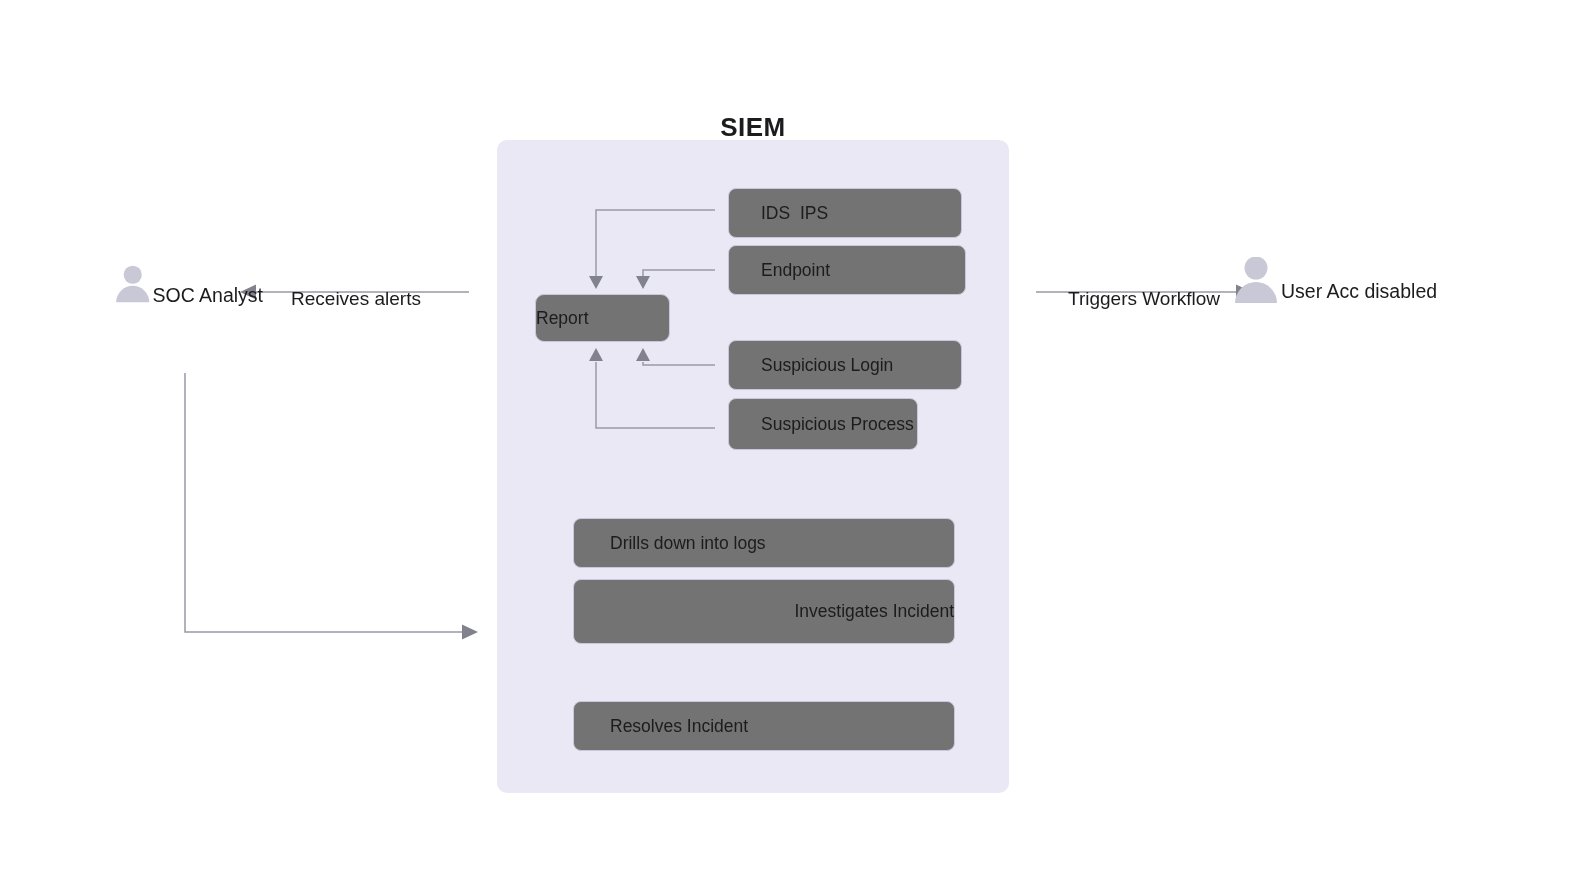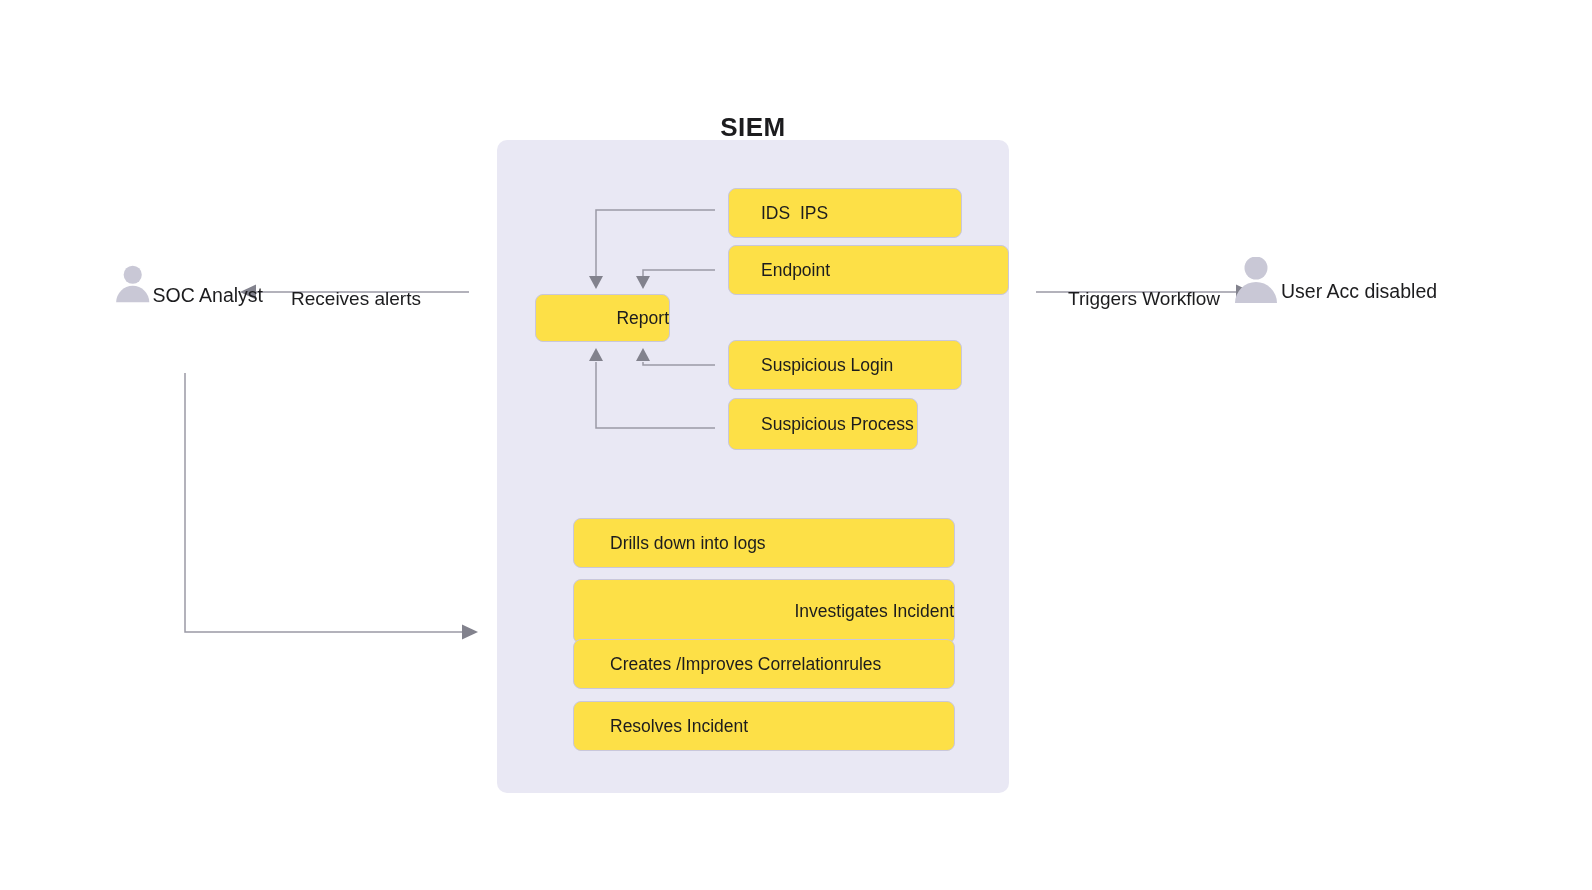--- a/index.html
+++ b/index.html
@@ -9,28 +9,28 @@
   }
   .title {
     position:absolute; left:497px; top:78px; width:512px;
     text-align:center; font-size:26px; font-weight:700; letter-spacing:0.5px;margin-top:34px;
   }
   .container {
     position:absolute; left:497px; top:140px; width:512px; height:653px;
     background:#e9e8f4; border-radius:10px;
   }
   .node {
-    position:absolute; background:#fde047; border:1px solid #c9c7db;
+    position:absolute; background:#737373; border:1px solid #c9c7db;
     border-radius:8px; display:flex; align-items:center;
     font-size:17.5px; box-sizing:border-box;
   }
   .node-label { white-space:pre-wrap; }
   .node.src { padding-left:32px; }
   .node.act { padding-left:36px; }
-  .node.ctr { justify-content:flex-end; }
+  .node.ctr { justify-content:flex-start;border-radius:9px; }
   .edge-label { position:absolute; font-size:19px; text-align:center; white-space:nowrap;margin-top:36px; }
   .actor { position:absolute; display:flex; flex-direction:row; align-items:center; }
   .actor-label { font-size:19.5px; margin-top:21px; white-space:nowrap; }
   .person { display:block; }
   svg.overlay { position:absolute; left:0; top:0; }
 </style>
 </head>
 <body>
 
 <div class="canvas">
@@ -83,36 +83,33 @@
     <div class="actor-label">User Acc disabled</div>
   </div>
 
   <div class="node ctr" style="left:535px; top:294px; width:135px; height:48px;">
     <span class="node-label">Report</span>
   </div>
 
   <div class="node src" style="left:728px; top:188px; width:234px; height:50px;">
     <span class="node-label">IDS  IPS</span>
   </div>
-  <div class="node src" style="left:728px; top:245px; width:281px; height:50px;">
+  <div class="node src" style="left:728px; top:245px; width:238px; height:50px;">
     <span class="node-label">Endpoint</span>
   </div>
   <div class="node src" style="left:728px; top:340px; width:234px; height:50px;">
     <span class="node-label">Suspicious Login</span>
   </div>
   <div class="node src" style="left:728px; top:398px; width:190px; height:52px;">
     <span class="node-label">Suspicious Process</span>
   </div>
 
   <div class="node act" style="left:573px; top:518px; width:382px; height:50px;">
     <span class="node-label">Drills down into logs</span>
   </div>
   <div class="node act" style="left:573px; top:579px; width:382px; height:65px;justify-content:flex-end;">
     <span class="node-label">Investigates Incident</span>
   </div>
-  <div class="node act" style="left:573px; top:639px; width:382px; height:50px;">
-    <span class="node-label">Creates /Improves Correlationrules</span>
-  </div>
   <div class="node act" style="left:573px; top:701px; width:382px; height:50px;">
     <span class="node-label">Resolves Incident</span>
   </div>
 
 </div>
 
 </body></html>

